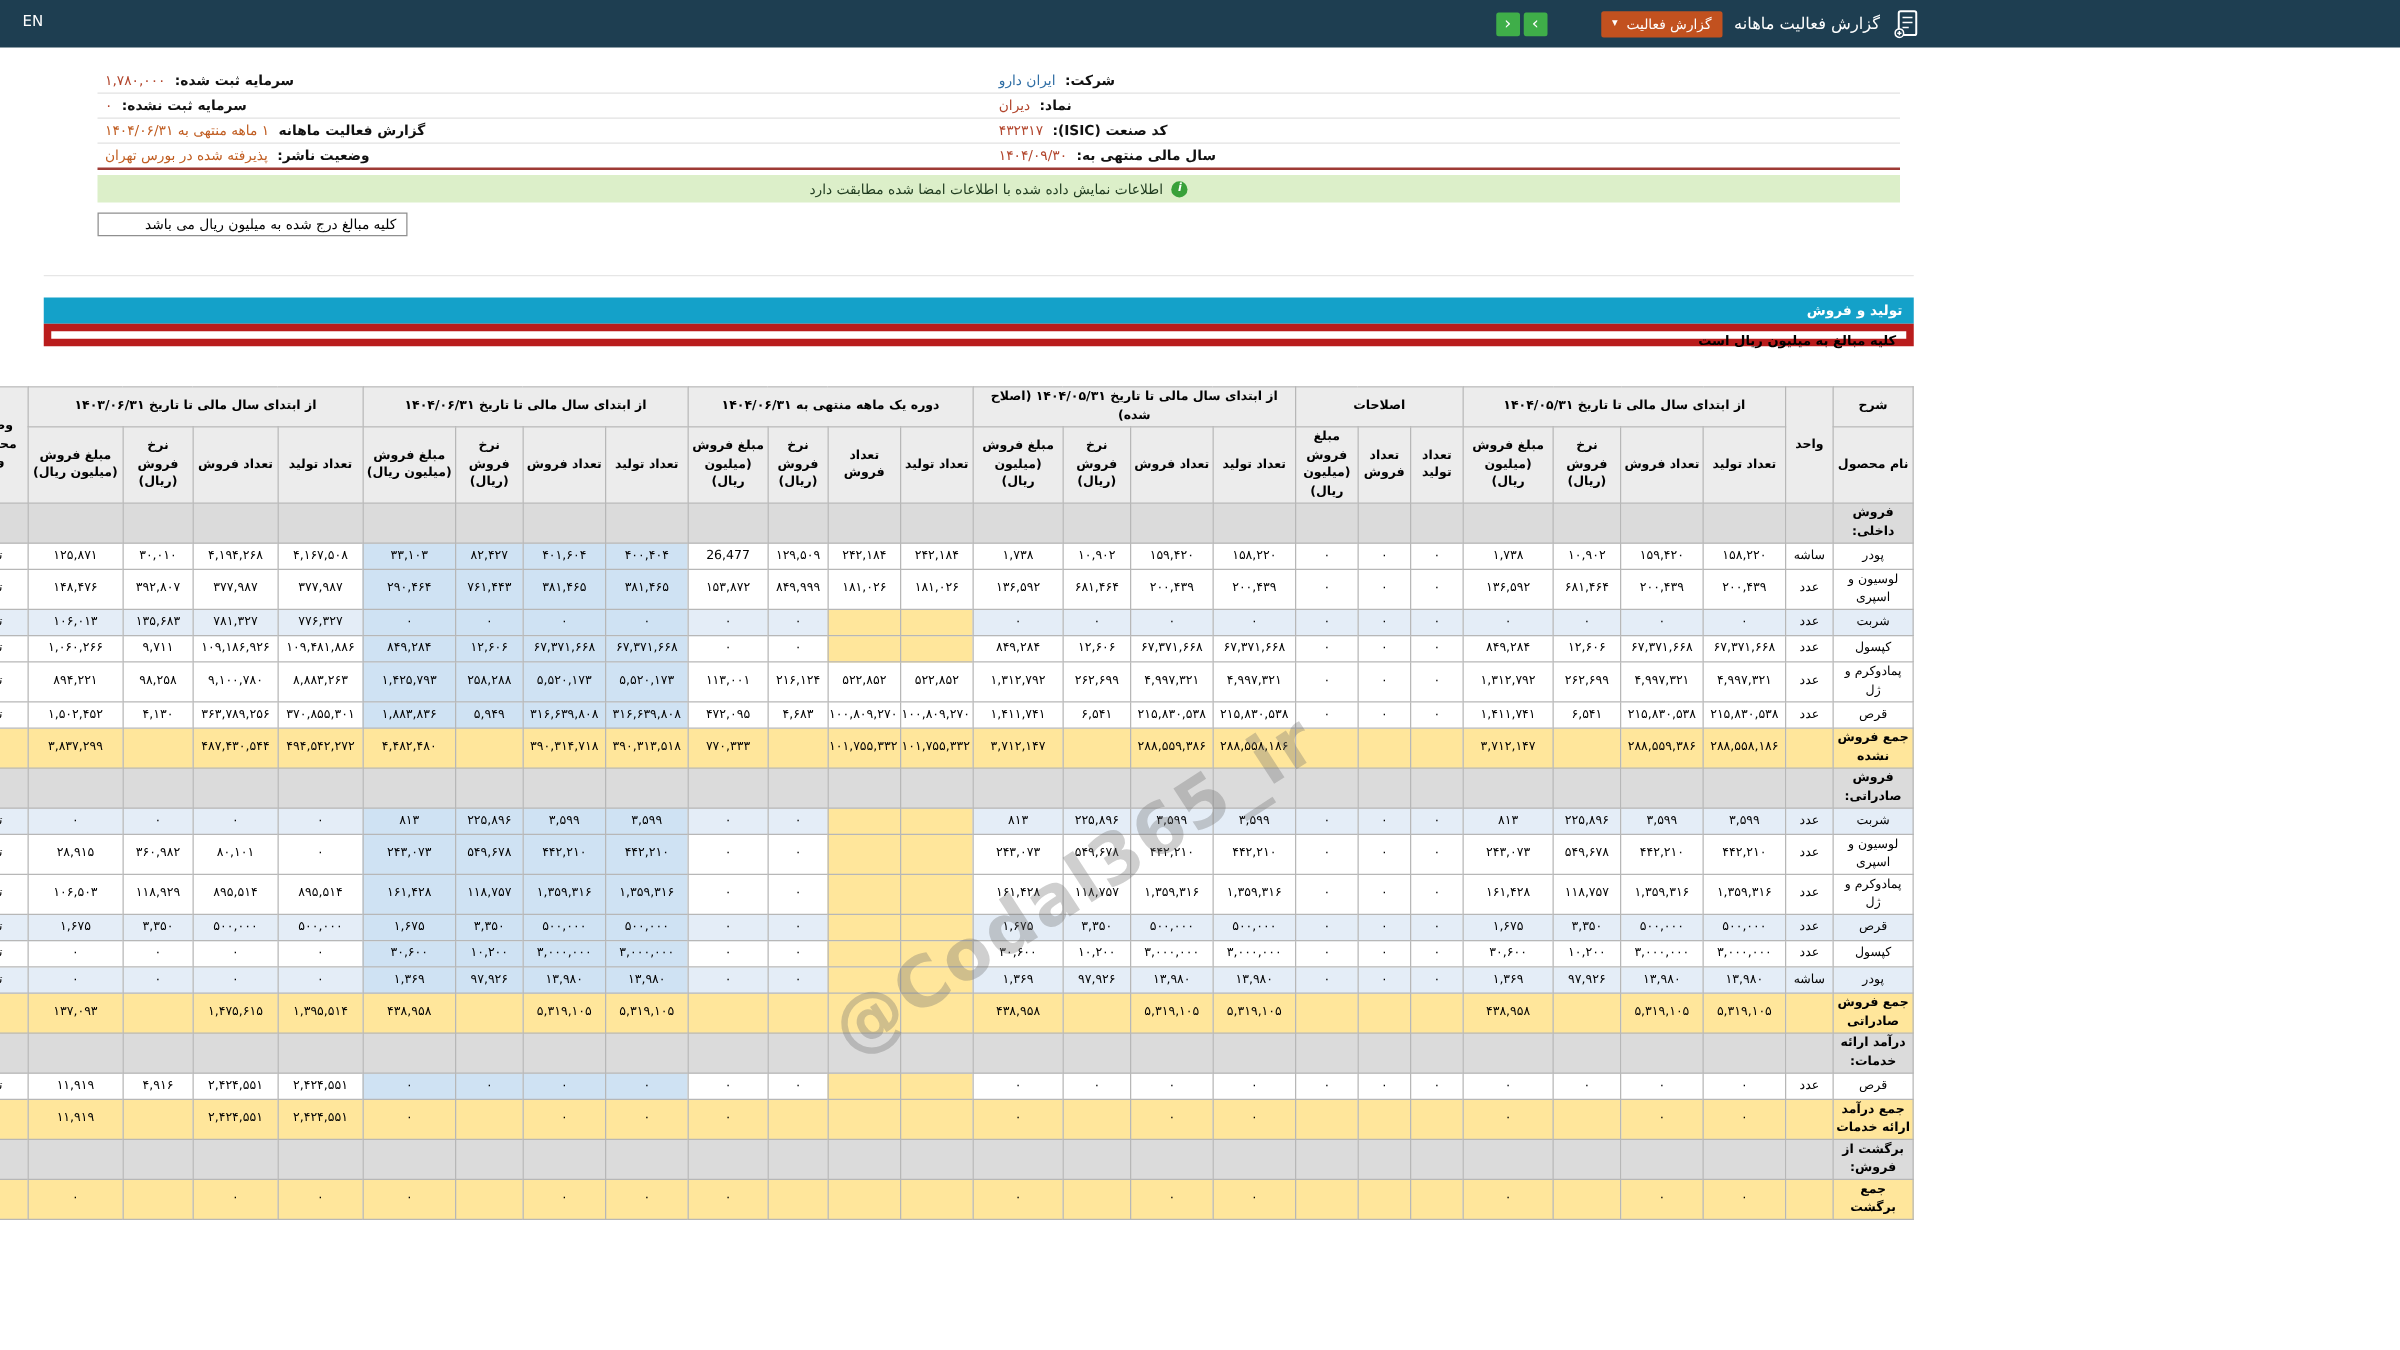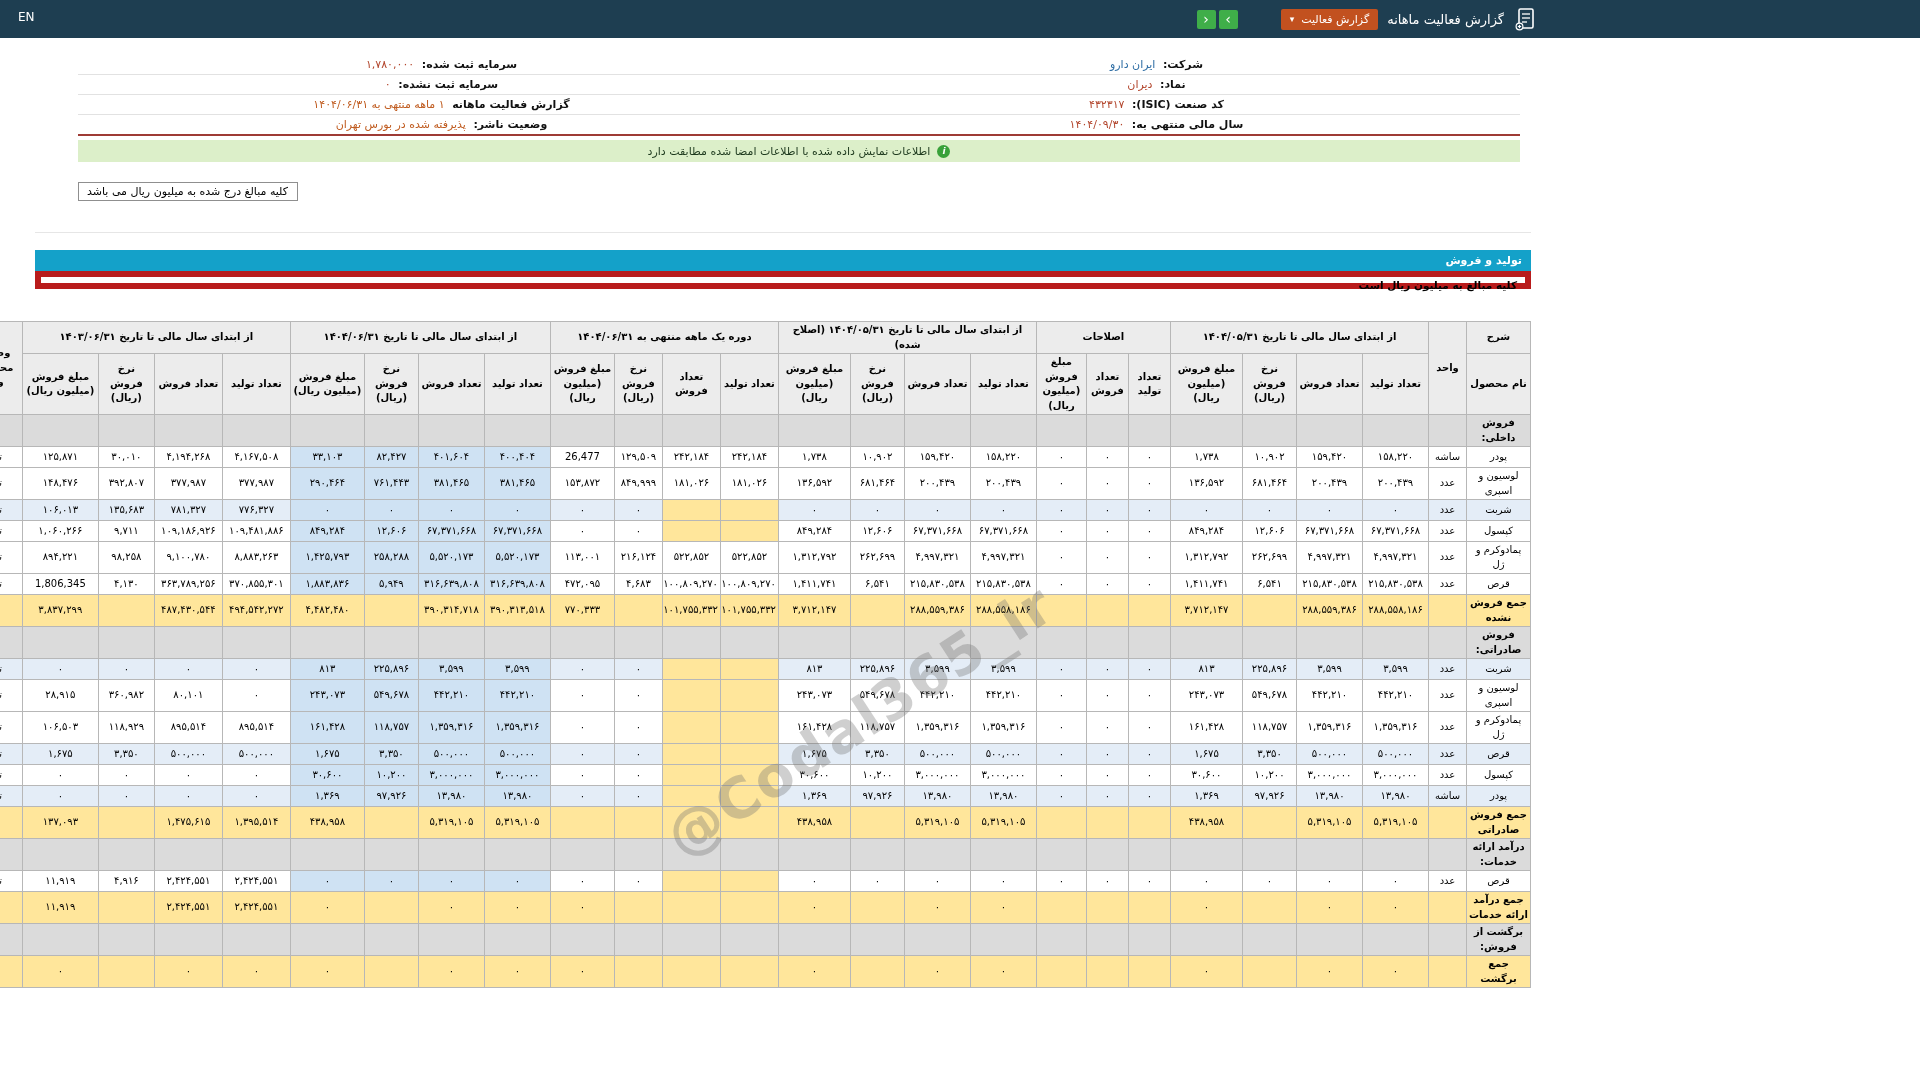--- a/index.html
+++ b/index.html
@@ -16,33 +16,33 @@
   .dropdown .caret{font-size:9px;line-height:1}
   .navbtns{display:flex;gap:3px;margin-right:38px}
   .navbtn{width:19px;height:19px;background:#3FAE49;color:#fff;border:none;border-radius:2px;
     font-size:14px;line-height:17px;text-align:center;padding:0;cursor:pointer;font-family:inherit}
   
   .page{width:1545px;direction:rtl;position:relative}
   
   .info{margin:17px 25px 0 78px;font-size:11px}
   .info-row{display:flex;border-bottom:1px solid #e2e2e2;padding:2px 6px;line-height:15px;min-height:19px}
   .info-row.last{border-bottom:2px solid #9E3B35}
-  .info-cell{width:50%;text-align:center}
+  .info-cell{width:50%;text-align:left}
   .lbl{font-weight:bold;color:#111}
   .val{color:#B2452C;margin-right:4px}
   .val.link{color:#2E6DA4;cursor:pointer}
   .val.orange{color:#C05C20}
   
   .greenbar{margin:4px 25px 0 78px;background:#DCEFC9;height:22px;display:flex;align-items:center;
     justify-content:center;gap:7px;font-size:11px;color:#1e3a1e}
   .info-icon{width:13px;height:13px;border-radius:50%;background:#39A13A;color:#fff;font-size:9px;
     font-weight:bold;text-align:center;line-height:13px;font-style:italic;flex:0 0 auto}
   
-  .notebox{margin:20px auto 0 78px;margin-right:auto;width:220px;border:1px solid #8f8f8f;
-    font-size:11px;padding:2px 8px;text-align:left;direction:rtl}
+  .notebox{margin:8px auto 0 78px;margin-right:auto;width:248px;border:1px solid #8f8f8f;
+    font-size:11px;padding:2px 8px;text-align:right;direction:rtl}
   
   .main{margin:31px 14px 0 35px;border-top:1px solid #e6e6e6;padding-top:17px;position:relative}
   .bluebar{background:#14A1C9;color:#fff;font-weight:bold;font-size:11px;height:21px;
     line-height:21px;padding:0 9px;text-align:right}
   .unitsrow{border:6px solid #b91c1c;font-weight:bold;font-size:10.5px;height:18px;line-height:16px;padding:0 8px;text-align:right}
   table.prod{width:1505px;table-layout:fixed;border-collapse:collapse;margin-top:32px;font-size:10px}
   table.prod th,table.prod td{border:1px solid #b7b7b7;vertical-align:middle;text-align:center;padding:1px 2px;line-height:1.45}
   table.prod thead th{background:#ECECEC;font-weight:bold}
   thead tr.gh th{height:15px}
   thead tr.sh th{height:38px}
@@ -400,21 +400,21 @@
             <td class="c-num g-m">۱۰۰,۸۰۹,۲۷۰</td>
             <td class="c-num g-m">۴,۶۸۳</td>
             <td class="c-num g-m">۴۷۲,۰۹۵</td>
             <td class="c-num g-d hb">۳۱۶,۶۳۹,۸۰۸</td>
             <td class="c-num g-d hb">۳۱۶,۶۳۹,۸۰۸</td>
             <td class="c-num g-d hb">۵,۹۴۹</td>
             <td class="c-num g-d hb">۱,۸۸۳,۸۳۶</td>
             <td class="c-num g-e">۳۷۰,۸۵۵,۳۰۱</td>
             <td class="c-num g-e">۳۶۳,۷۸۹,۲۵۶</td>
             <td class="c-num g-e">۴,۱۳۰</td>
-            <td class="c-num g-e">1,806,345</td>
+            <td class="c-num g-e">۱,۵۰۲,۴۵۲</td>
             <td class="c-status">تولید</td>
           </tr>
           <tr class="r-total">
             <td class="c-name">جمع فروش نشده</td>
             <td class="c-unit"></td>
             <td class="c-num g-a">۲۸۸,۵۵۸,۱۸۶</td>
             <td class="c-num g-a">۲۸۸,۵۵۹,۳۸۶</td>
             <td class="c-num g-a"></td>
             <td class="c-num g-a">۳,۷۱۲,۱۴۷</td>
             <td class="c-num g-adj"></td>

